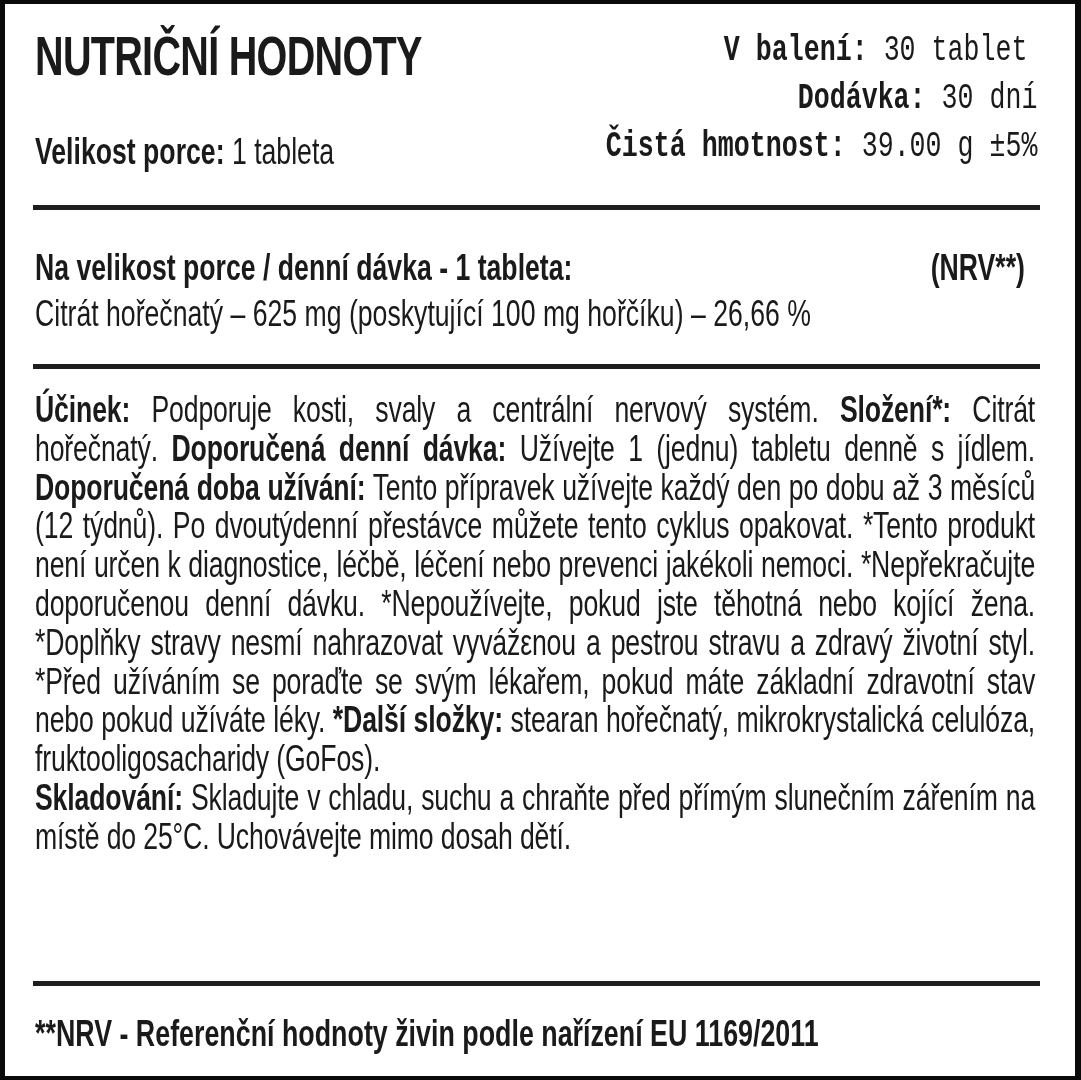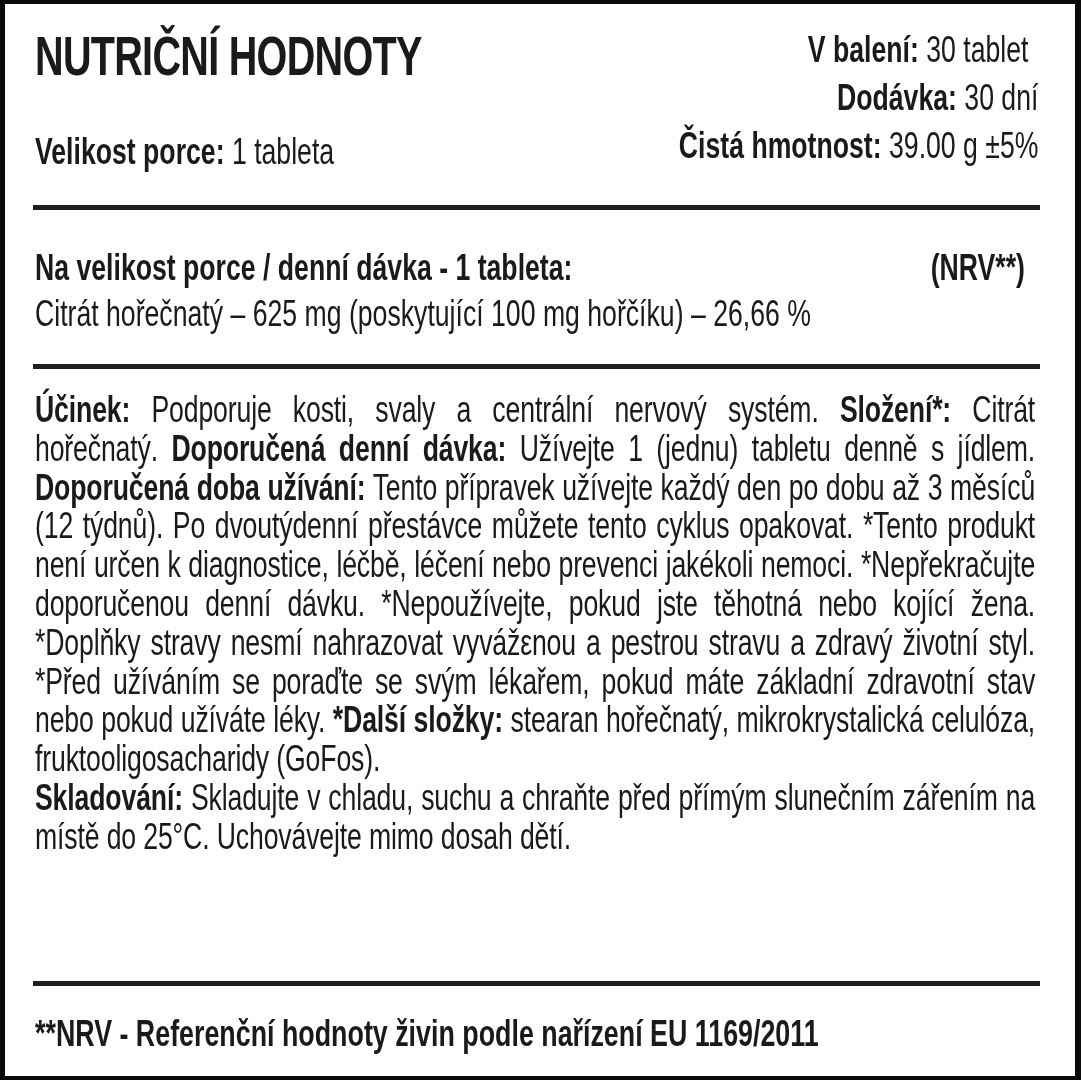--- a/index.html
+++ b/index.html
@@ -44,20 +44,21 @@
       transform: scaleX(0.72);
       transform-origin: left top;
       white-space: nowrap;
     }
     .pack-info {
       position: absolute;
       right: 43px; top: 26px;
       text-align: right;
       font-size: 37px;
       line-height: 48px;
+      font-family: Liberation Mono, monospace;
     }
     .pack-info .row {
       display: block;
       white-space: nowrap;
       transform: scaleX(0.72);
       transform-origin: right top;
     }
     .pack-info .row.r1 { margin-right: 10px; }
     b { font-weight: bold; }
     .divider {

